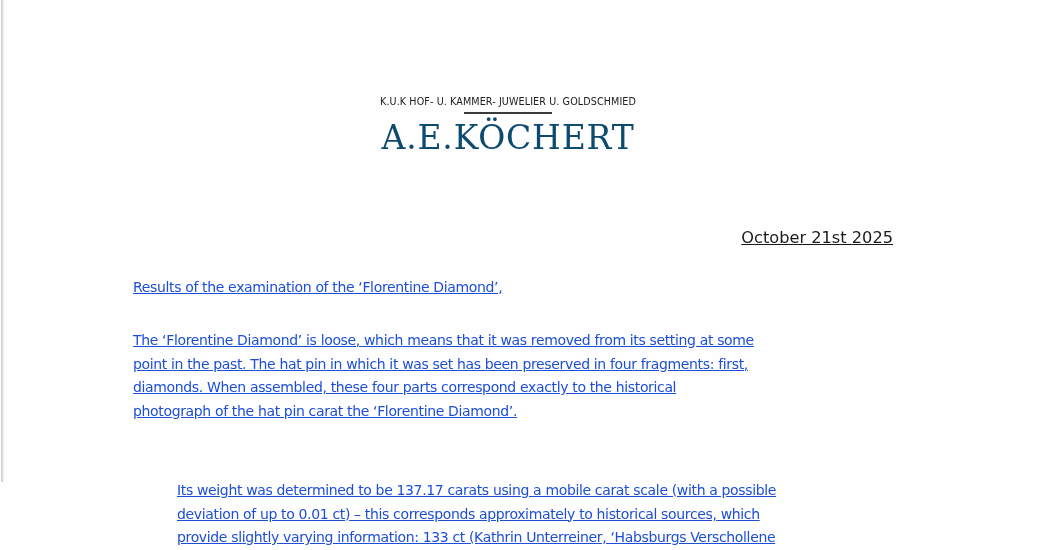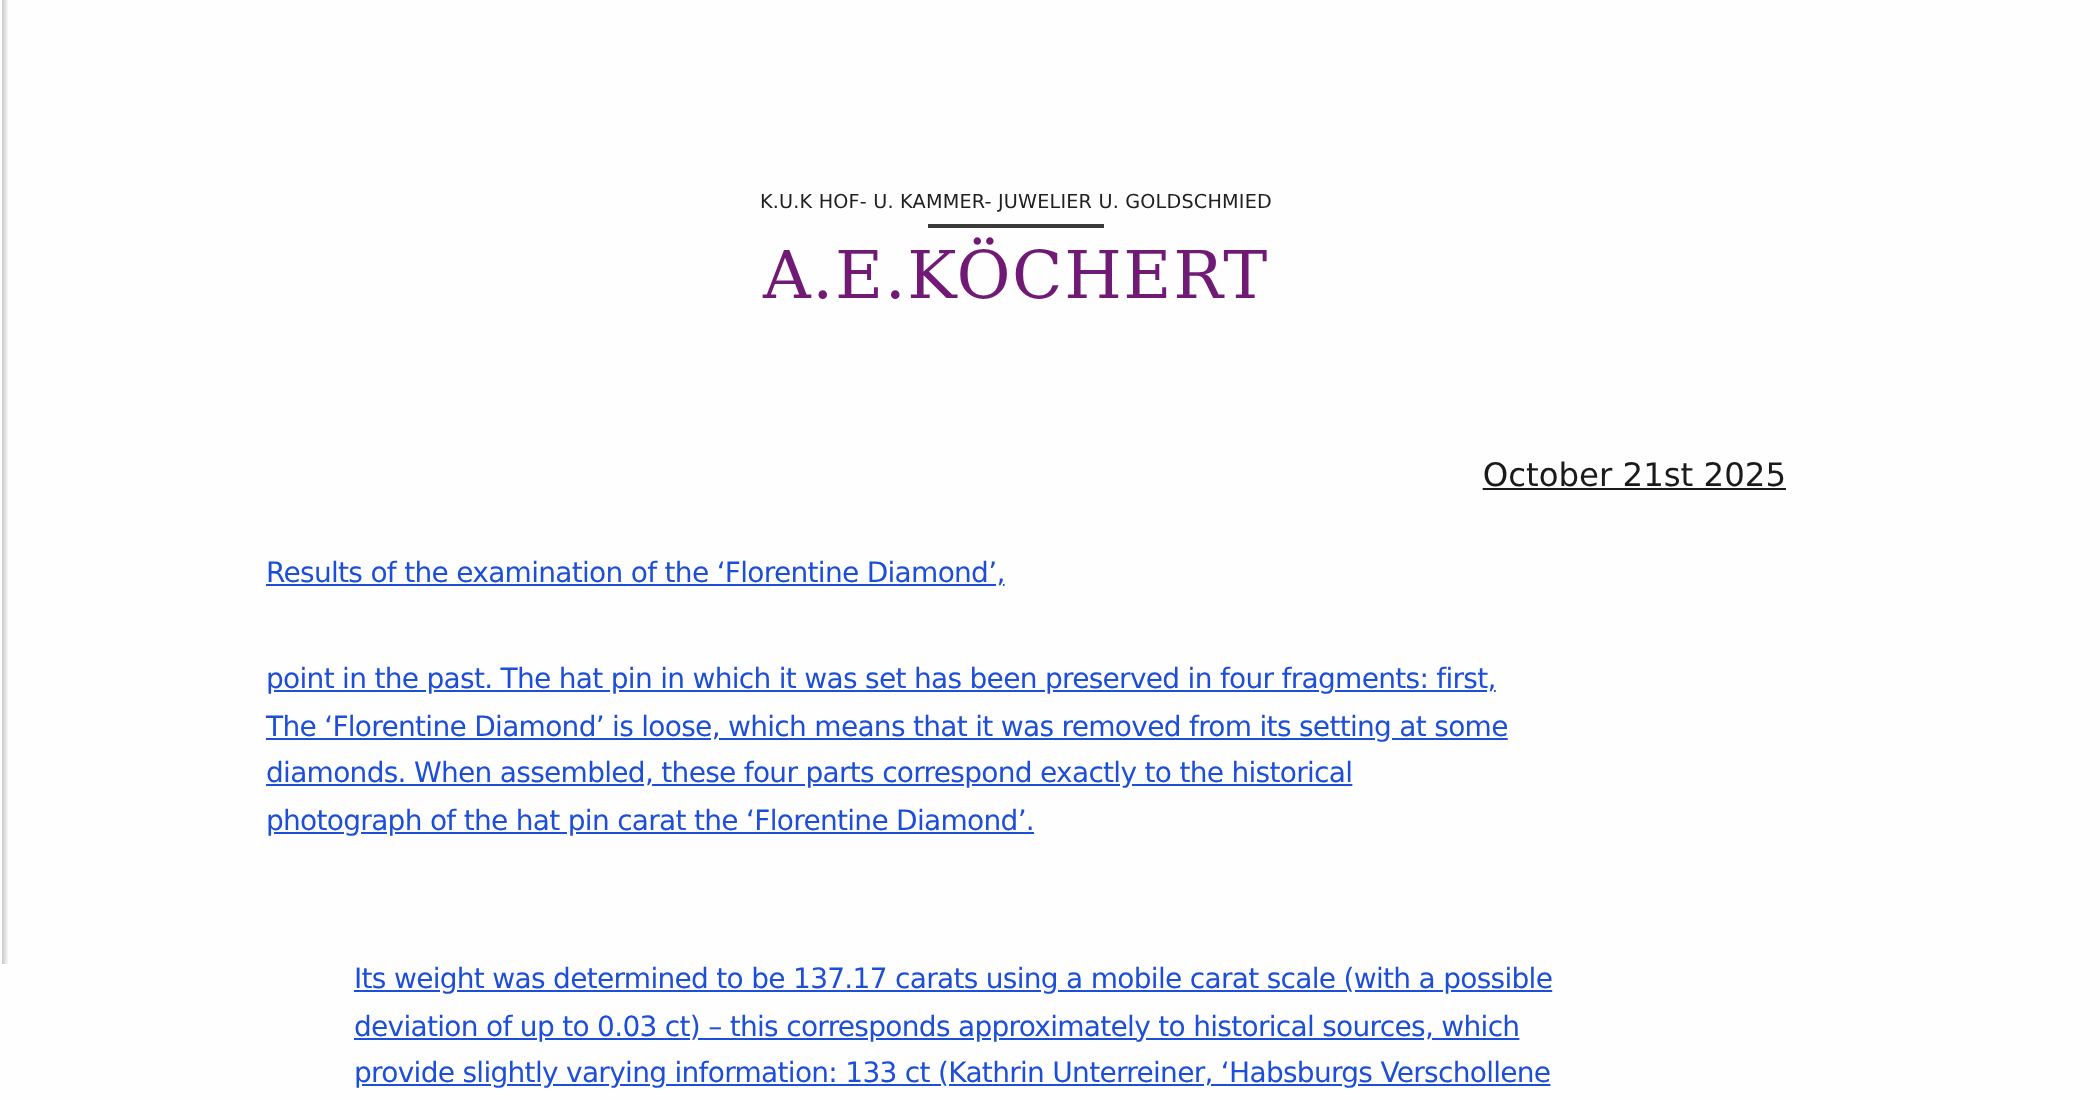--- a/index.html
+++ b/index.html
@@ -42,21 +42,21 @@
     .lh-rule {
       width: 88px;
       height: 1.5px;
       background: #3a3a3a;
       margin: 2px auto 0 auto;
     }
     .lh-name {
       font-family: "DejaVu Serif", serif;
       font-size: 33px;
       letter-spacing: 0.8px;
-      color: #701a75;
+      color: #0c4a6e;
       line-height: 40px;
       margin-top: 4px;
     }
     .lh-since {
       font-family: "DejaVu Sans", sans-serif;
       font-size: 10px;
       color: #222;
       line-height: 14px;
       margin-top: 0px;
     }
@@ -95,24 +95,24 @@
     <div class="lh-tagline">K.U.K HOF- U. KAMMER- JUWELIER U. GOLDSCHMIED</div>
     <div class="lh-rule"></div>
     <div class="lh-name">A.E.KÖCHERT</div>
   </div>
 
   <div class="date">October 21st 2025</div>
 
   <div class="body-text subject">Results of the examination of the ‘Florentine Diamond’,</div>
 
   <div class="body-text para1">
+    <span class="line">The ‘Florentine Diamond’ is loose, which means that it was removed from its setting at some</span>
     <span class="line">point in the past.  The hat pin in which it was set has been preserved in four fragments: first,</span>
-    <span class="line">The ‘Florentine Diamond’ is loose, which means that it was removed from its setting at some</span>
     <span class="line">diamonds. When assembled, these four parts correspond exactly to the historical</span>
     <span class="line">photograph of the hat pin carat the ‘Florentine Diamond’.</span>
   </div>
 
   <div class="body-text para2">
     <span class="line">Its weight was determined to be 137.17 carats using a mobile carat scale (with a possible</span>
-    <span class="line">deviation of up to 0.03 ct) – this corresponds approximately to historical sources, which</span>
+    <span class="line">deviation of up to 0.01 ct) – this corresponds approximately to historical sources, which</span>
     <span class="line">provide slightly varying information: 133 ct (Kathrin Unterreiner, ‘Habsburgs Verschollene</span>
   </div>
 </div>
 
 </body></html>

